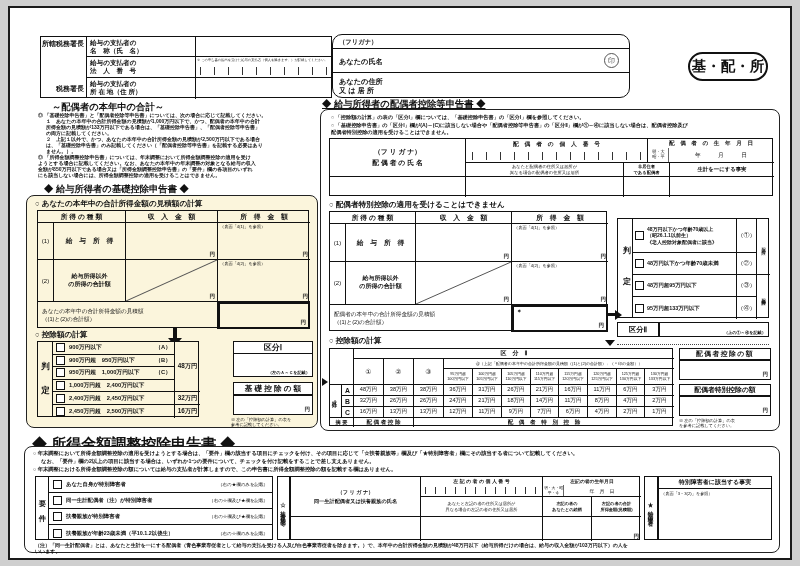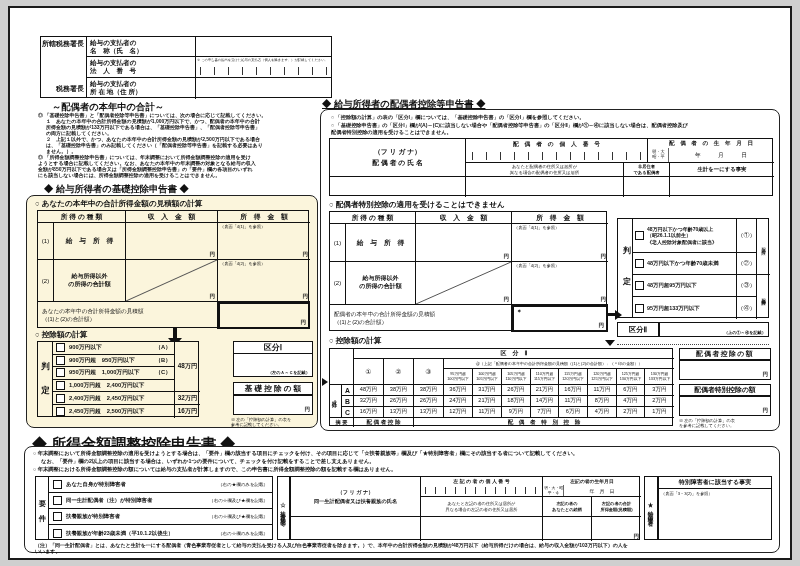--- a/index.html
+++ b/index.html
@@ -49,21 +49,35 @@
         </div>
       </div>
       <div class="a" style="left:0;top:41px;right:0;height:21px;">
         <div class="a bd prl" style="left:3px;top:2px;width:104px;font-size:6.6px;line-height:1.2;">給与の支払者の
 所 在 地（住 所）</div>
         <div class="a" style="left:108px;top:0;right:0;height:100%;border-left:0.9px solid #111;"></div>
       </div>
     </div>
   </div>
 
-
+  <div class="a" style="left:322px;top:26px;width:298px;height:64px;border:1.6px solid #111;border-radius:10px;overflow:hidden;">
+    <div class="a" style="left:0;top:0;right:0;height:14px;border-bottom:0.9px solid #111;">
+      <div class="a bd" style="left:6px;top:3px;font-size:6.3px;">（フリガナ）</div>
+    </div>
+    <div class="a" style="left:0;top:14px;right:0;height:24px;border-bottom:0.9px solid #111;">
+      <div class="a bd" style="left:6px;top:8px;font-size:7.2px;">あなたの氏名</div>
+      <div class="a seal" style="right:10px;top:4px;">印</div>
+    </div>
+    <div class="a" style="left:0;top:38px;right:0;height:26px;">
+      <div class="a bd prl" style="left:6px;top:4px;font-size:7.2px;line-height:1.25;">あなたの住所
+又 は 居 所</div>
+    </div>
+  </div>
+
+  <div class="a c bd" style="left:678px;top:44px;width:80px;height:29px;border:2.4px solid #111;border-radius:16px;font-size:14.5px;">基・配・所</div>
 
   <div class="a vert bd" style="left:758px;top:106px;height:400px;font-size:8.5px;letter-spacing:4px;">この申告書の記載に当たっては、裏面の説明をお読みください。</div>
 
   <div class="a bd" style="left:42px;top:93px;font-size:9.3px;">～配偶者の本年中の合計～</div>
   <div class="a bd prl" style="left:28px;top:105px;width:278px;font-size:5px;line-height:1.18;">◎ 「基礎控除申告書」と「配偶者控除等申告書」については、次の場合に応じて記載してください。</div>
   <div class="a bd prl" style="left:36px;top:111px;width:270px;font-size:5px;line-height:1.18;">１　あなたの本年中の合計所得金額の見積額が1,000万円以下で、かつ、配偶者の本年中の合計
 所得金額の見積額が133万円以下である場合は、「基礎控除申告書」、「配偶者控除等申告書」
 の両方に記載してください。</div>
   <div class="a bd prl" style="left:36px;top:129px;width:270px;font-size:5px;line-height:1.18;">２　上記１以外で、かつ、あなたの本年中の合計所得金額の見積額が2,500万円以下である場合
 は、「基礎控除申告書」のみ記載してください（「配偶者控除等申告書」を記載する必要はあり

